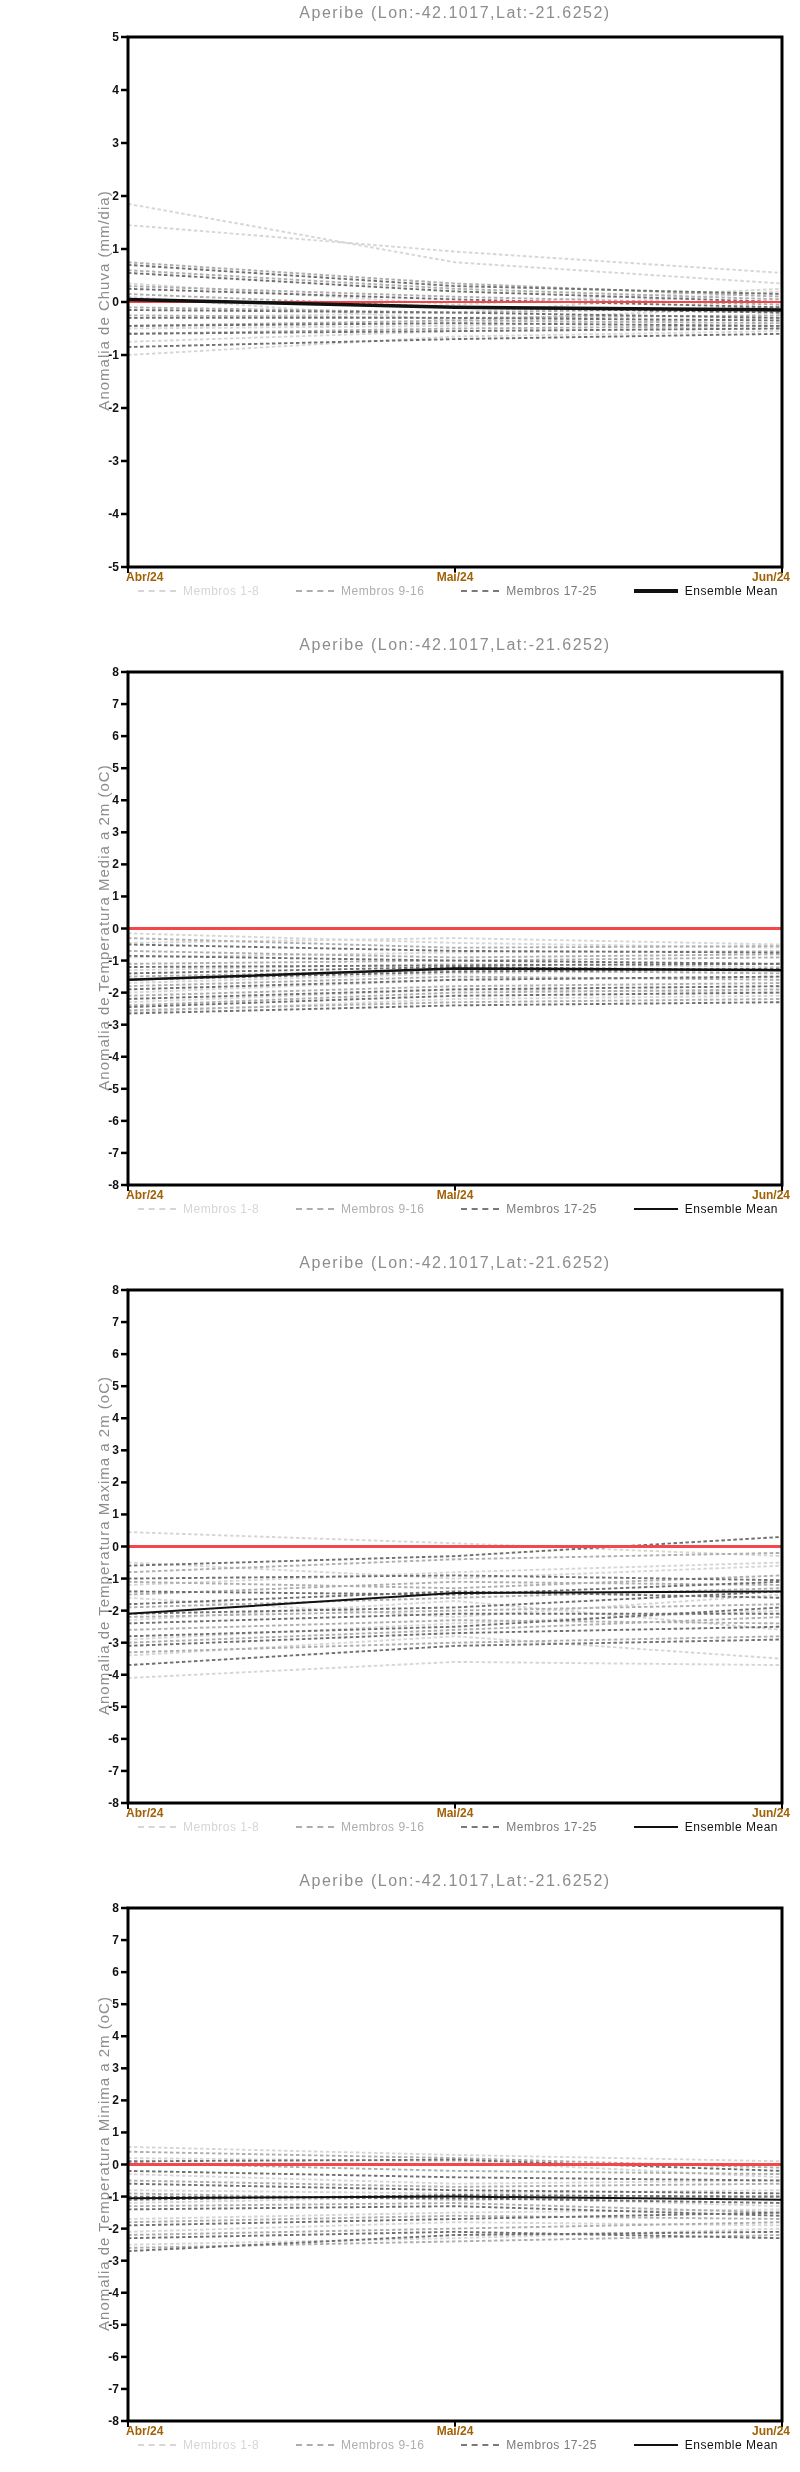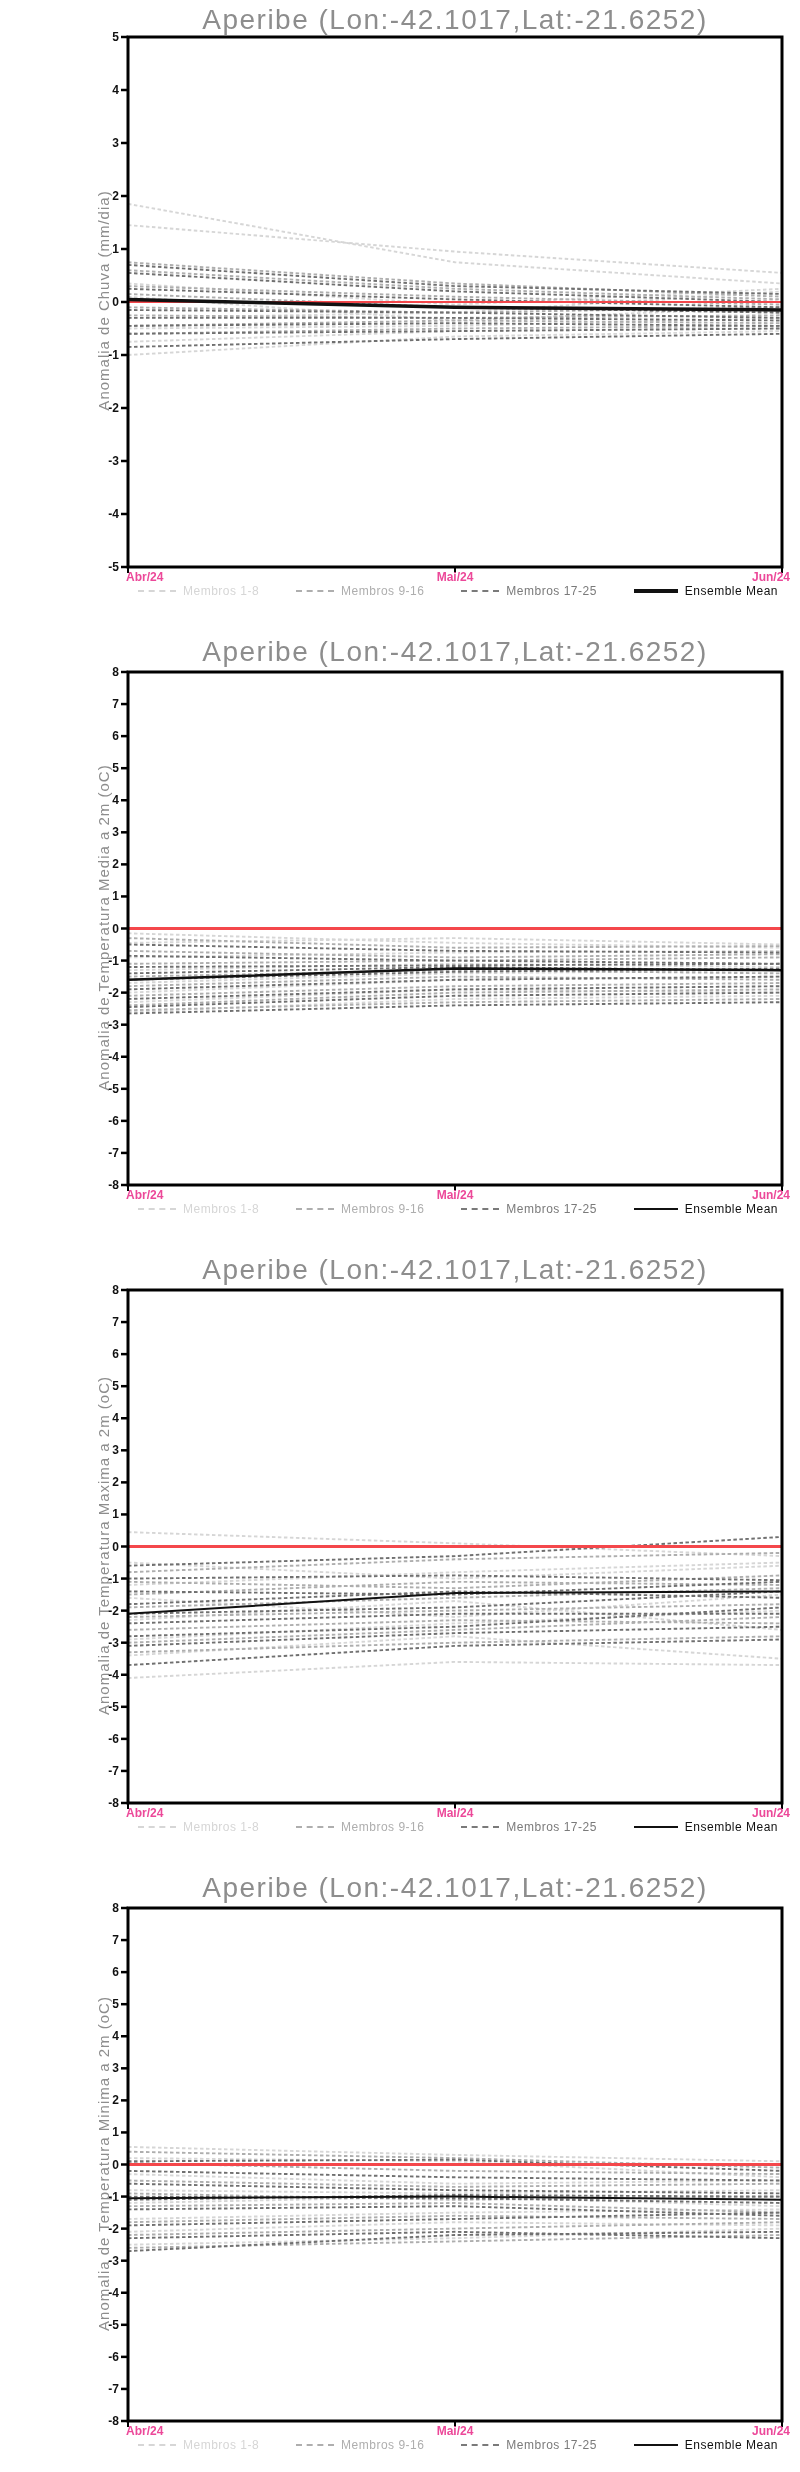--- a/index.html
+++ b/index.html
@@ -1,24 +1,24 @@
 <!DOCTYPE html>
 <html><head>
 <meta charset="utf-8">
 <style>
   html,body{margin:0;padding:0;background:#ffffff;}
   body{width:800px;font-family:"Liberation Sans", sans-serif;}
   .panel{position:relative;width:800px;height:618px;background:#ffffff;overflow:hidden;}
   .plot-svg{position:absolute;left:0;top:0;}
   .title{position:absolute;left:128px;width:654px;text-align:center;color:#8d8d8d;
-         font-size:28px;letter-spacing:1.5px;white-space:nowrap;font-weight:400;}
+         font-size:16px;letter-spacing:1.5px;white-space:nowrap;font-weight:400;}
   .ylab{position:absolute;color:#8d8d8d;font-size:15px;letter-spacing:1px;white-space:nowrap;
         text-align:center;transform:rotate(-90deg);}
   .ytick{position:absolute;width:34px;text-align:right;font-weight:bold;font-size:12px;color:#111;line-height:14px;}
-  .xtick{position:absolute;font-weight:bold;font-size:12px;color:#ec4899;white-space:nowrap;}
+  .xtick{position:absolute;font-weight:bold;font-size:12px;color:#a16207;white-space:nowrap;}
   .legend{position:absolute;left:138px;width:640px;display:flex;justify-content:space-between;align-items:center;}
   .litem{display:flex;align-items:center;gap:7px;font-size:12px;letter-spacing:.5px;white-space:nowrap;}
   .sw{display:inline-block;width:38px;height:0;}
 </style>
 </head>
 <body>
 
 <div>
   <section class="panel">
       <div class="title" style="top:4px;">Aperibe (Lon:-42.1017,Lat:-21.6252)</div>

